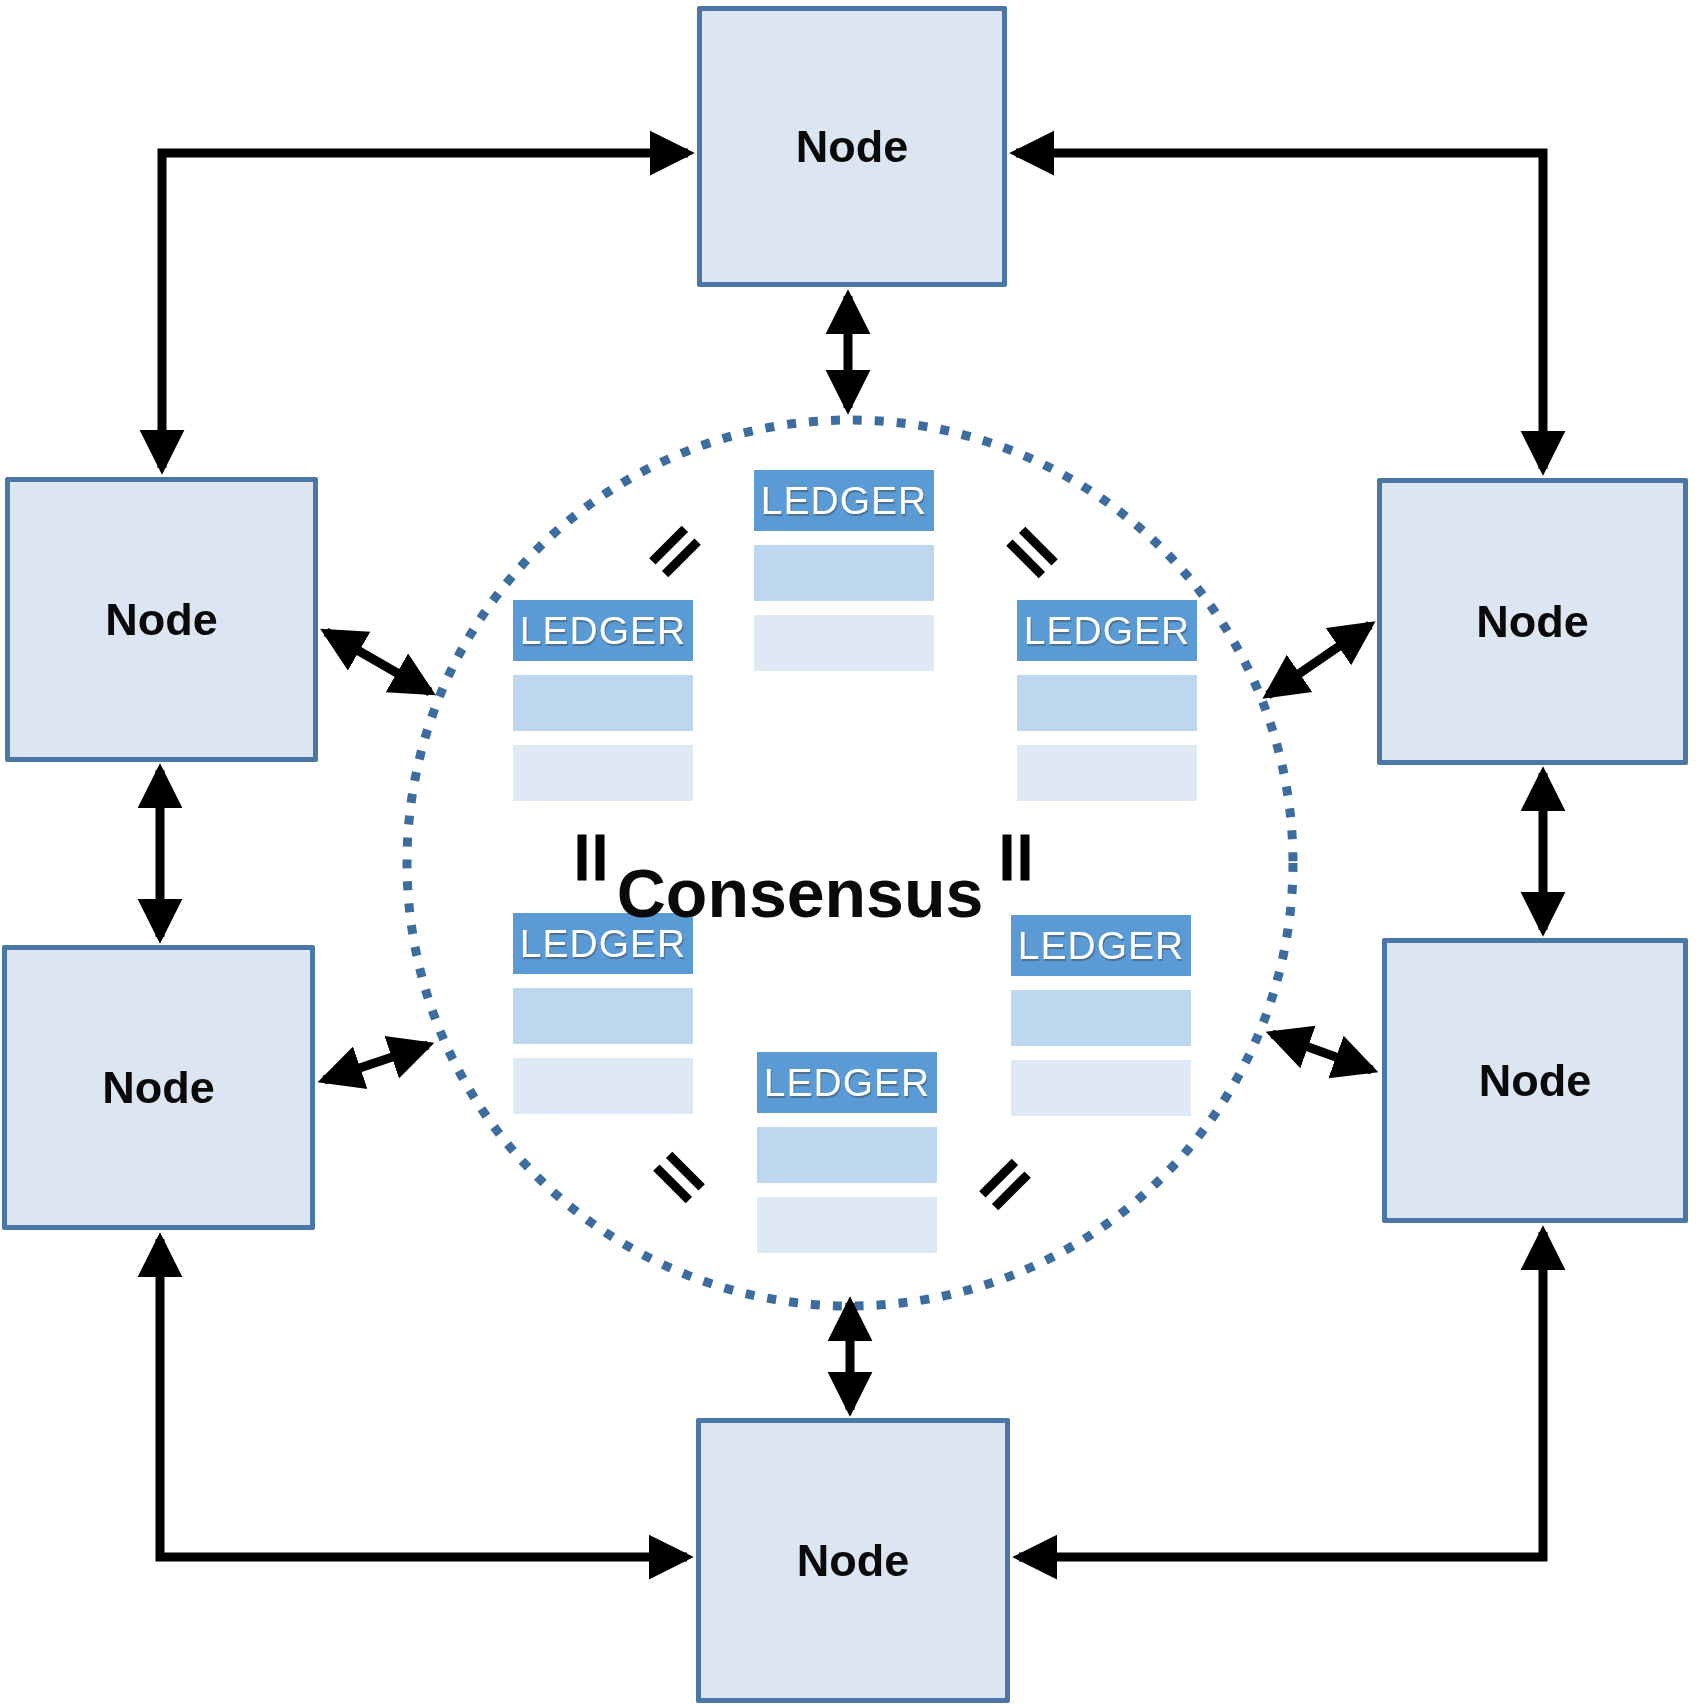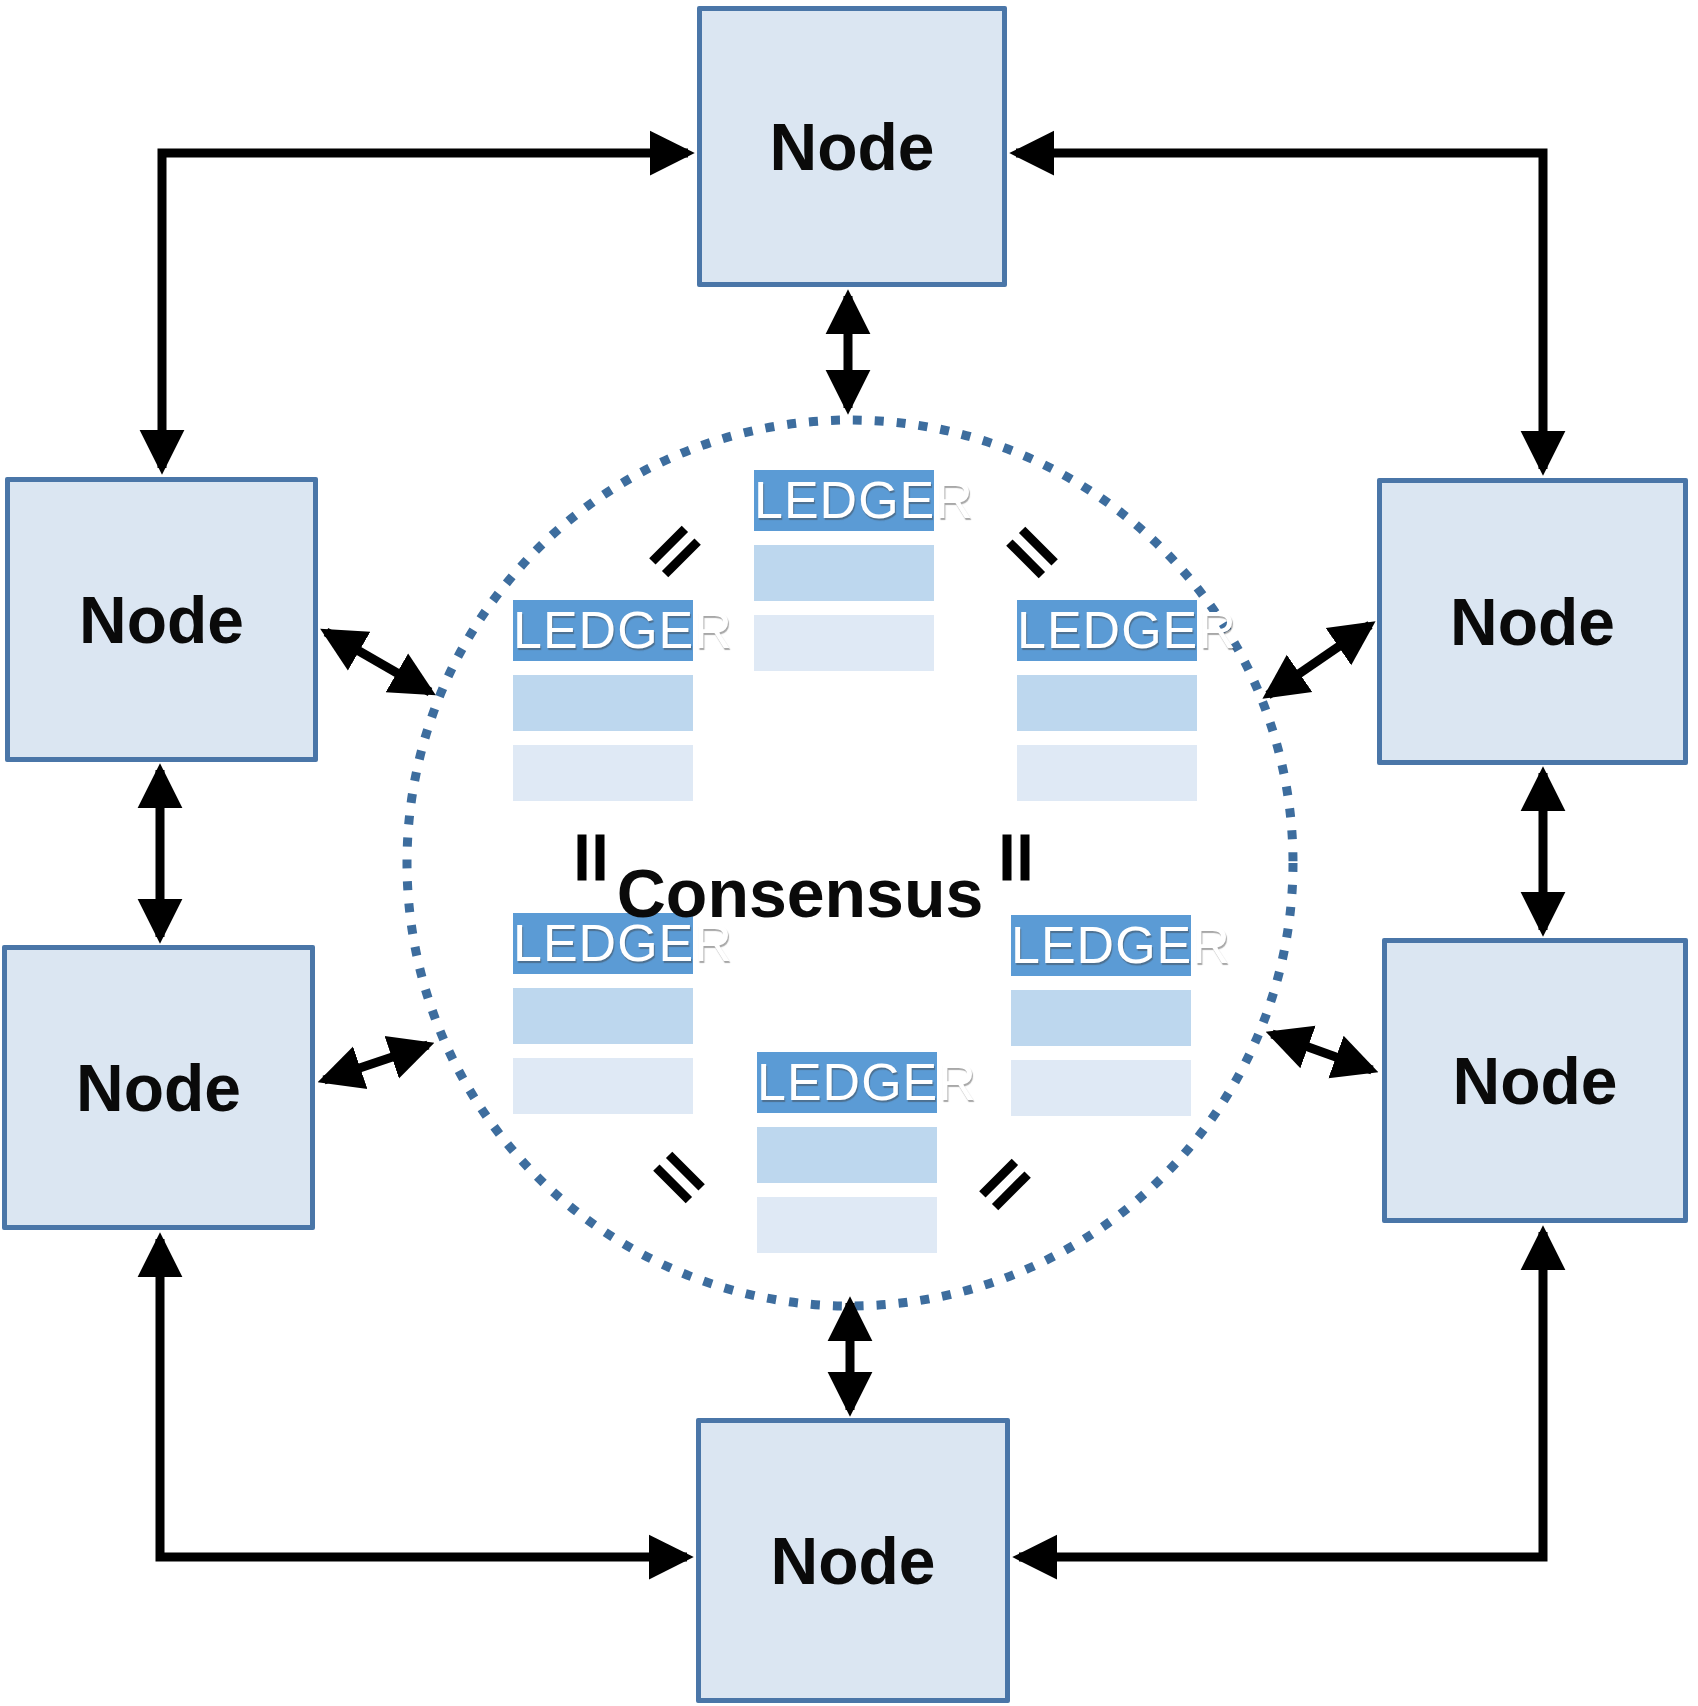--- a/index.html
+++ b/index.html
@@ -14,30 +14,30 @@
 
   .node-box{
     position:absolute;z-index:3;
     background:var(--node-fill,#dbe6f2);
     border:5px solid var(--node-border,#4a76a8);
     border-radius:2px;
     display:flex;align-items:center;justify-content:center;
     box-sizing:border-box;
   }
   .node-label{
-    font-size:66px;font-weight:bold;color:#0a0a0a;
+    font-size:45px;font-weight:bold;color:#0a0a0a;
     letter-spacing:0px;
   }
 
   .ledger{position:absolute;z-index:2;width:180px;}
   .ledger-header{
     width:180px;height:61px;
     background:var(--ledger-header,#5b9bd5);
     color:#ffffff;
-    font-size:52px;font-weight:normal;letter-spacing:1px;
+    font-size:39px;font-weight:normal;letter-spacing:1px;
     text-align:center;line-height:61px;
     text-shadow:1px 2px 1px rgba(60,60,60,0.45);
   }
   .ledger-row{width:180px;height:56px;margin-top:14px;}
   .ledger-row.r1{background:var(--ledger-row1,#bdd7ee);}
   .ledger-row.r2{background:var(--ledger-row2,#dfe9f5);}
 
   .consensus-label{
     position:absolute;z-index:2;
     left:600px;top:814px;width:400px;

